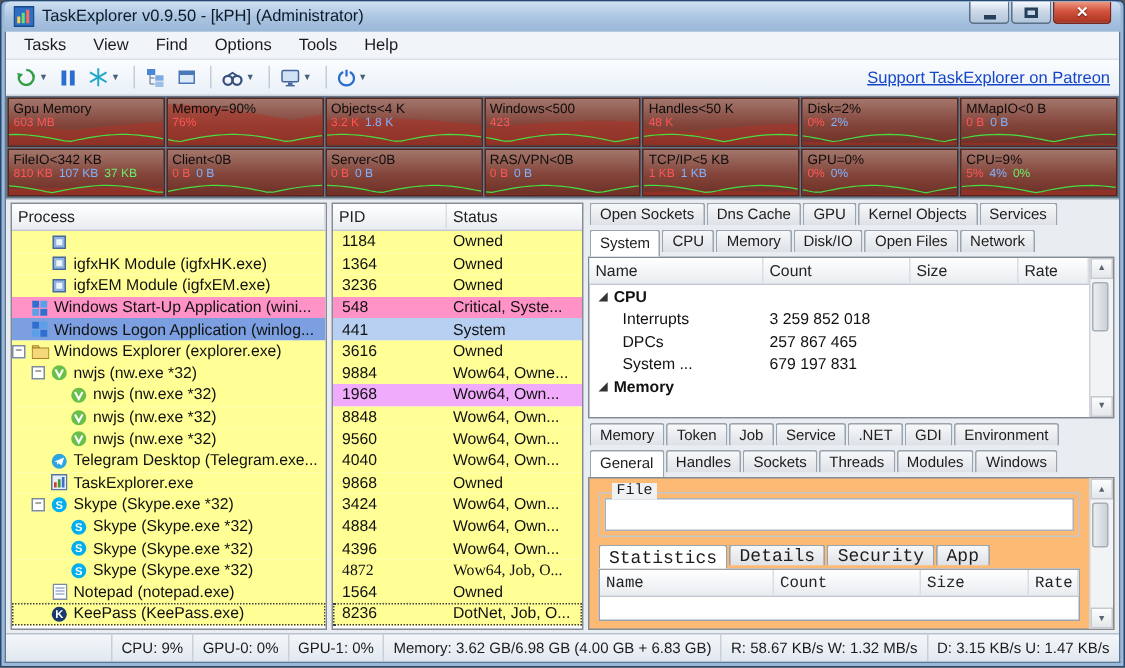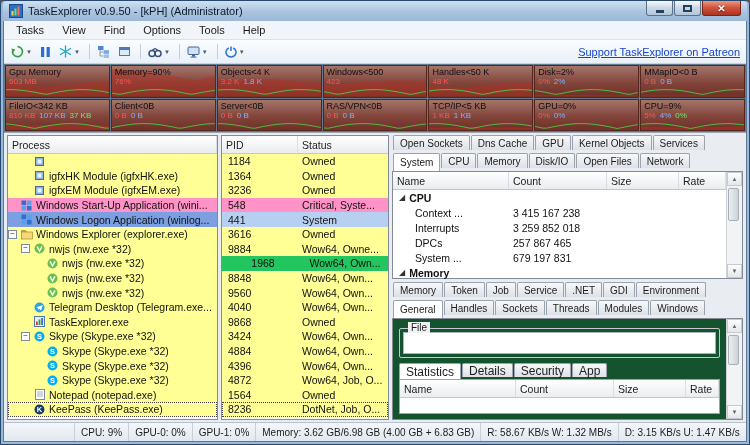--- a/index.html
+++ b/index.html
@@ -60,21 +60,21 @@
   .status-cell{flex:1;padding-left:4px;overflow:hidden;}
   
   .tabsrow{display:flex;height:18px;flex:none;align-items:flex-start;padding-left:1px;gap:1px;}
   .tab{height:15px;box-sizing:border-box;padding:0 6px;font-size:10px;color:#1c1c1c;display:flex;align-items:center;
     background:linear-gradient(#f7f8fa,#dde1e6);border:1px solid #9aa4ae;border-bottom:none;border-radius:2px 2px 0 0;white-space:nowrap;}
   .tab.active{height:18px;background:#fff;margin-bottom:-1px;z-index:2;position:relative;}
   .tabsrow.small{height:16px;padding-left:0;}
   .tabsrow.small .tab{font-size:12px;height:14px;}
   .tabsrow.small .tab.active{height:16px;}
   .tbody-box{background:#fff;border:1px solid #828b96;box-sizing:border-box;display:flex;min-height:0;}
-  .tbody-box.gray{background:#14532d;}
+  .tbody-box.gray{background:#fdba74;font-family:Liberation Mono, monospace;}
   .table-area{flex:1;display:flex;flex-direction:column;min-width:0;}
   .trow{height:15px;flex:none;display:flex;align-items:center;font-size:10.5px;color:#111;white-space:nowrap;}
   .tname{width:116px;flex:none;padding-left:4px;box-sizing:border-box;display:flex;align-items:center;overflow:hidden;}
   .tcount{width:98px;flex:none;padding-left:4px;box-sizing:border-box;overflow:hidden;}
   .tsize{width:72px;flex:none;padding-left:4px;box-sizing:border-box;}
   .trate{flex:1;padding-left:4px;}
   .tri{font-size:8px;color:#333;margin:0 4px 0 2px;}
   .gname{font-weight:bold;}
   .childname{padding-left:18px;}
   
@@ -614,21 +614,21 @@
               <span class="status-cell">System</span>
             </div>
             <div class="pidrow" style="background: rgb(255, 255, 150);">
               <span class="pid-cell">3616</span>
               <span class="status-cell">Owned</span>
             </div>
             <div class="pidrow" style="background: rgb(255, 255, 150);">
               <span class="pid-cell">9884</span>
               <span class="status-cell">Wow64, Owne...</span>
             </div>
-            <div class="pidrow" style="background: #22c55e; text-align: center;">
+            <div class="pidrow" style="background: #f0abfc;">
               <span class="pid-cell">1968</span>
               <span class="status-cell">Wow64, Own...</span>
             </div>
             <div class="pidrow" style="background: rgb(255, 255, 150);">
               <span class="pid-cell">8848</span>
               <span class="status-cell">Wow64, Own...</span>
             </div>
             <div class="pidrow" style="background: rgb(255, 255, 150);">
               <span class="pid-cell">9560</span>
               <span class="status-cell">Wow64, Own...</span>
@@ -646,21 +646,21 @@
               <span class="status-cell">Wow64, Own...</span>
             </div>
             <div class="pidrow" style="background: rgb(255, 255, 150);">
               <span class="pid-cell">4884</span>
               <span class="status-cell">Wow64, Own...</span>
             </div>
             <div class="pidrow" style="background: rgb(255, 255, 150);">
               <span class="pid-cell">4396</span>
               <span class="status-cell">Wow64, Own...</span>
             </div>
-            <div class="pidrow" style="background: rgb(255, 255, 150);">
+            <div class="pidrow" style="background: rgb(255, 255, 150); font-family: Liberation Serif, serif;">
               <span class="pid-cell">4872</span>
               <span class="status-cell">Wow64, Job, O...</span>
             </div>
             <div class="pidrow" style="background: rgb(255, 255, 150);">
               <span class="pid-cell">1564</span>
               <span class="status-cell">Owned</span>
             </div>
             <div class="pidrow selected" style="background: rgb(255, 255, 150);">
               <span class="pid-cell">8236</span>
               <span class="status-cell">DotNet, Job, O...</span>
@@ -691,28 +691,20 @@
                 <div class="cell tsize" style="padding: 1px 4px;">Size</div>
                 <div class="cell trate" style="padding: 1px 4px;">Rate</div>
               </div>
             <div id="rt-rows" style="flex:1">
                 <div class="trow">
                   <div class="tname">
                     <span class="tri">◢</span>
                     <span class="gname">CPU</span>
                   </div>
                   <div class="tcount"></div>
-                  <div class="tsize"></div>
-                  <div class="trate"></div>
-                </div>
-                <div class="trow">
-                  <div class="tname">
-                    <span class="childname">Context ...</span>
-                  </div>
-                  <div class="tcount">3 415 167 238</div>
                   <div class="tsize"></div>
                   <div class="trate"></div>
                 </div>
                 <div class="trow">
                   <div class="tname">
                     <span class="childname">Interrupts</span>
                   </div>
                   <div class="tcount">3 259 852 018</div>
                   <div class="tsize"></div>
                   <div class="trate"></div>

